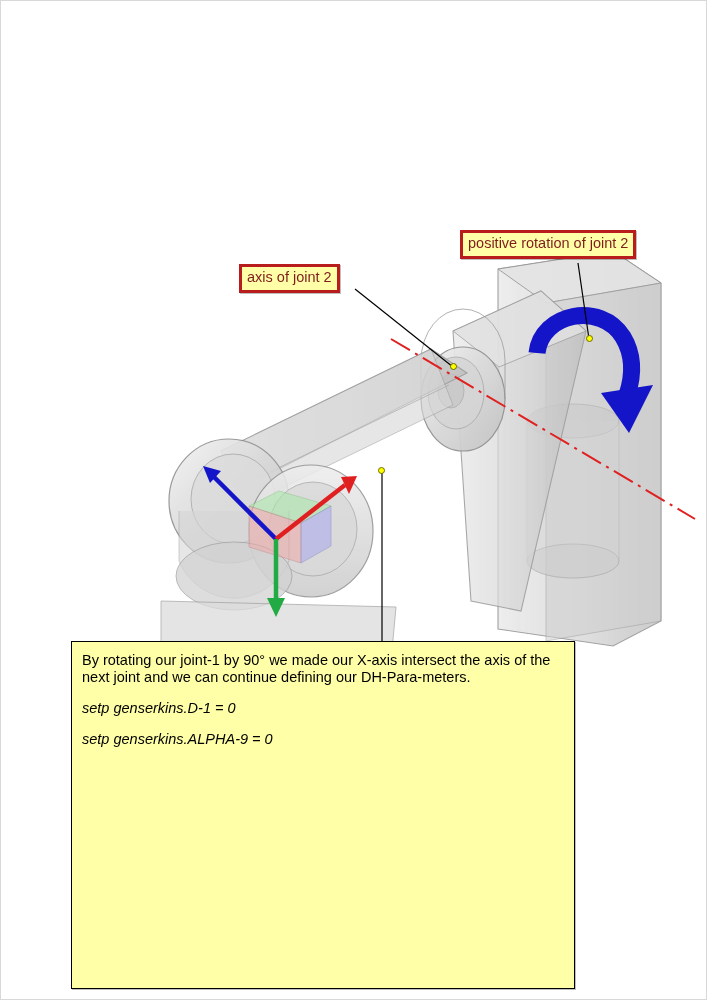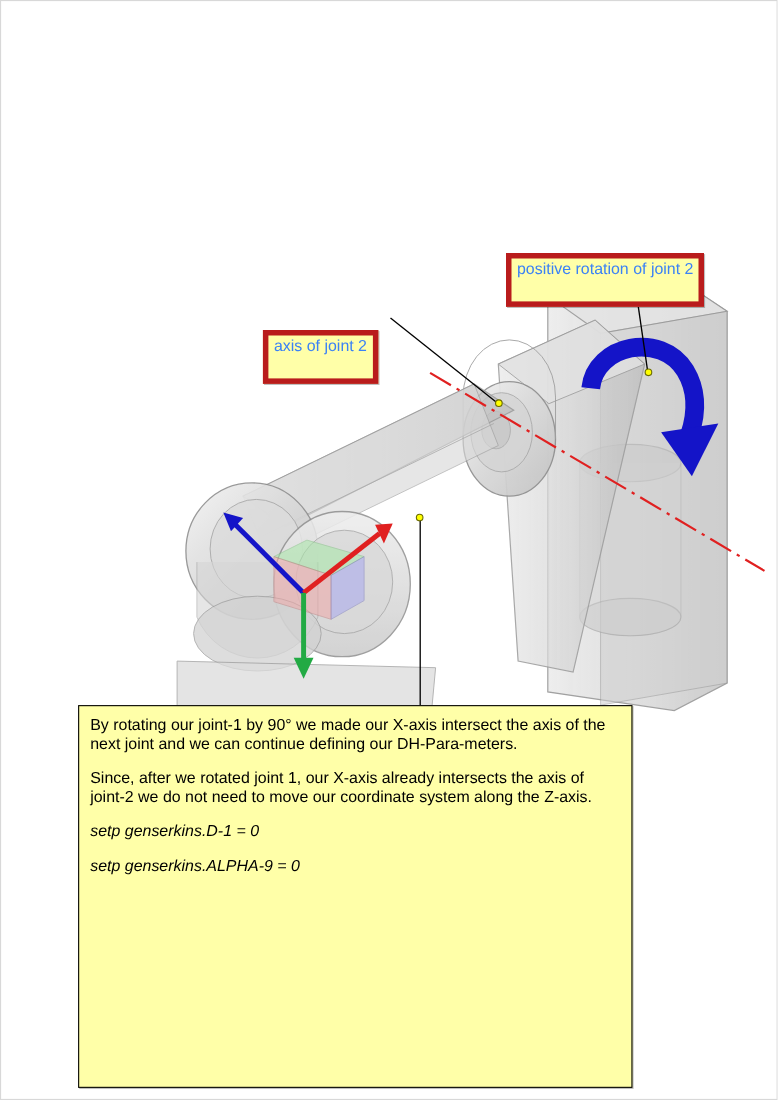--- a/index.html
+++ b/index.html
@@ -27,29 +27,29 @@
     top: 0;
     width: 707px;
     height: 700px;
   }
   .robot-svg { display: block; }
 
   
   .callout {
     position: absolute;
     background: #ffffa8;
-    border: 5px solid #b91c1c;
+    border: 3px solid #b91c1c;
     font-size: 14.5px;
-    color: #3b82f6;
-    padding: 3px 5px 20px 5px;
+    color: #7f1d1d;
+    padding: 3px 5px 4px 5px;
     white-space: nowrap;
     line-height: 1.1;
     box-shadow: 1px 1px 0 rgba(0,0,0,0.25);
   }
-  #callout-axis-joint2 { left: 238px; top: 263px; margin-top: 36px; }
+  #callout-axis-joint2 { left: 238px; top: 263px; }
   #callout-positive-rotation { left: 459px; top: 229px; }
 
   
   .note-box {
     position: absolute;
     left: 70px;
     top: 640px;
     width: 504px;
     height: 348px;
     background: #ffffa8;
@@ -182,18 +182,17 @@
   <div class="callout" id="callout-axis-joint2">
     <span>axis of joint 2</span>
   </div>
 
   <div class="callout" id="callout-positive-rotation">
     <span>positive rotation of joint 2</span>
   </div>
 
   <div class="note-box">
     <p>By rotating our joint-1 by 90° we made our X-axis intersect the axis of the next joint and we can continue defining our DH-Para-meters.</p>
-    <p>Since, after we rotated joint 1, our X-axis already intersects the axis of joint-2 we do not need to move our coordinate system along the Z-axis.</p>
     <p class="note-code">setp genserkins.D-1 = 0</p>
     <p class="note-code">setp genserkins.ALPHA-9 = 0</p>
   </div>
 
 </div>
 
 </body></html>

